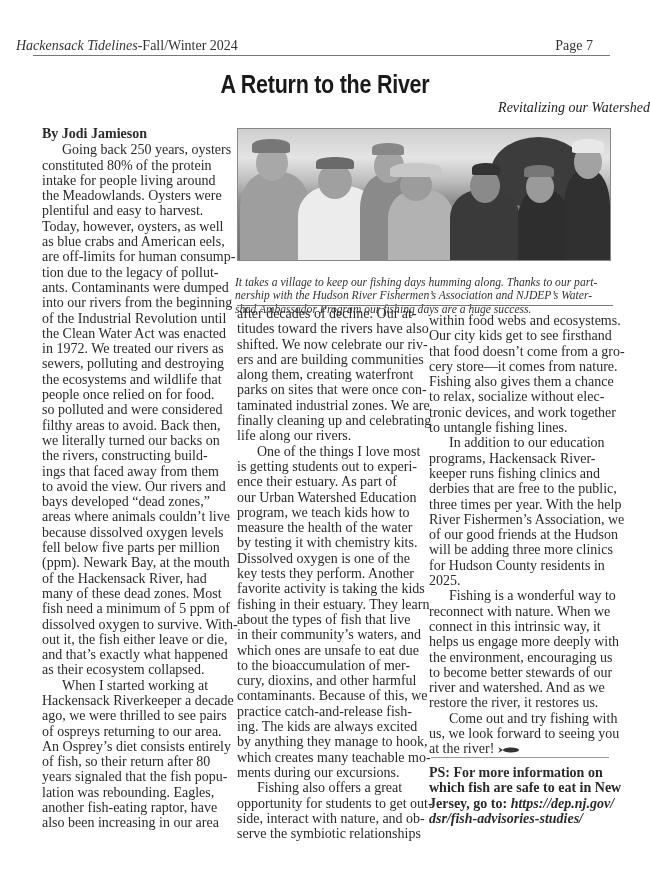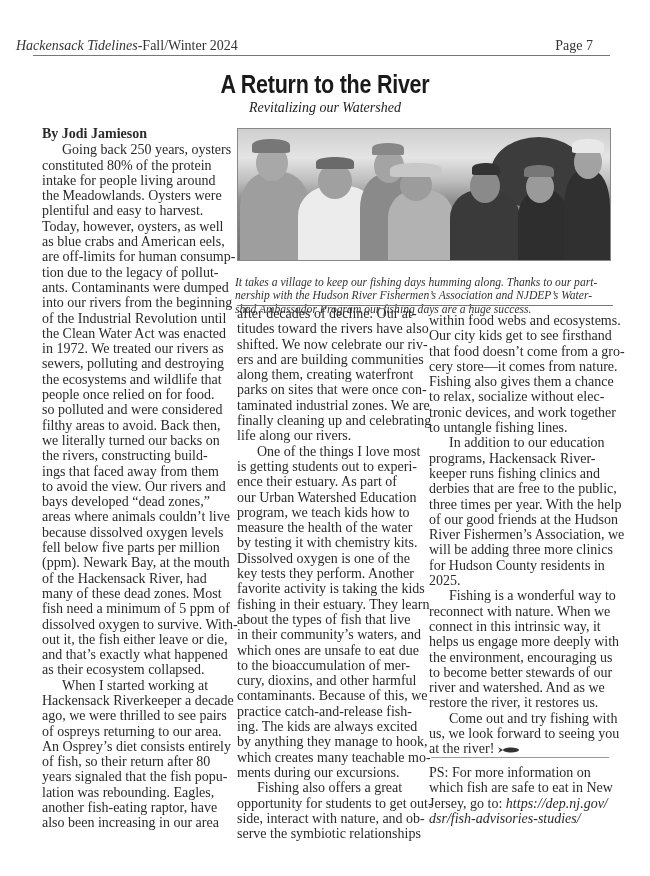--- a/index.html
+++ b/index.html
@@ -3,42 +3,42 @@
 <meta charset="utf-8">
 <style>
   html, body { margin: 0; padding: 0; background: #ffffff; }
   body { width: 650px; height: 876px; position: relative; overflow: hidden; color: #222; font-family: "Liberation Serif", serif; }
   .header { position: absolute; left: 16px; top: 38px; width: 577px; height: 16px; font-size: 14px; color: #333; }
   .header .left { position: absolute; left: 0; top: 0; }
   .header .right { position: absolute; right: 0; top: 0; }
   .header .pub { font-style: italic; }
   .rule-top { position: absolute; left: 33px; top: 55px; width: 577px; height: 0; border-top: 1.3px solid #777; }
   .title { position: absolute; left: 0; width: 650px; top: 70px; text-align: center; font-family: "Liberation Sans", sans-serif; font-weight: bold; font-size: 25px; color: #1a1a1a; letter-spacing: -0.3px; transform: scaleX(0.86); }
-  .subtitle { position: absolute; left: 0; width: 650px; top: 100px; text-align: center; font-style: italic; font-size: 14px; color: #222; }
+  .subtitle { position: absolute; left: 0; width: 650px; top: 100px; text-align: right; font-style: italic; font-size: 14px; color: #222; }
 
   .col { position: absolute; font-size: 14px; line-height: 15.3px; color: #2a2a2a; }
   .col p { margin: 0; white-space: nowrap; }
   .col .ind { text-indent: 20px; }
   .col1 { left: 42px; top: 126px; width: 180px; }
   .byline { font-weight: bold; margin-bottom: 1px !important; }
   .col2 { left: 237px; top: 306px; width: 186px; }
   .col3 { left: 429px; top: 313px; width: 185px; }
 
   .photo { position: absolute; left: 237px; top: 128px; width: 372px; height: 131px; border: 1px solid #888; overflow: hidden;
     background: linear-gradient(180deg, #cfcfcf 0%, #e4e4e4 22%, #bdbdbd 40%, #8e8e8e 55%, #6e6e6e 100%); }
   .photo .tree { position: absolute; right: 24px; top: 8px; width: 95px; height: 70px; border-radius: 50% 50% 35% 40%; background: #3c3c3c; }
   .person { position: absolute; bottom: 0; border-radius: 40% 40% 0 0; }
   .head { position: absolute; border-radius: 50%; background: #9a9a9a; }
   .hat { position: absolute; border-radius: 45% 45% 10% 10%; }
   .caption { position: absolute; left: 235px; top: 276px; width: 380px; font-style: italic; font-size: 11.6px; line-height: 13.3px; color: #333; }
   .caption p { margin: 0; white-space: nowrap; }
   .rule-cap { position: absolute; left: 237px; top: 305px; width: 376px; border-top: 1.2px solid #777; }
   .rule-ps { position: absolute; left: 431px; top: 757px; width: 178px; border-top: 1.2px solid #999; }
   .ps { position: absolute; left: 429px; top: 765px; width: 185px; font-size: 14px; line-height: 15.3px; color: #2a2a2a; }
-  .ps p { margin: 0; white-space: nowrap; }
+  .ps p { margin: 0; white-space: nowrap; font-weight: bold; }
   .ps .url { font-style: italic; text-align: center; }
   .fish { display: inline-block; vertical-align: middle; margin-left: 4px; }
 </style>
 </head>
 <body>
 
 <div class="header">
   <span class="left"><span class="pub">Hackensack Tidelines</span><span>-Fall/Winter  2024</span></span>
   <span class="right">Page 7</span>
 </div>
@@ -185,22 +185,22 @@
       <p><span>cery store—it comes from nature.</span></p>
       <p><span>Fishing also gives them a chance</span></p>
       <p><span>to relax, socialize without elec-</span></p>
       <p><span>tronic devices, and work together</span></p>
       <p><span>to untangle fishing lines.</span></p>
       <p class="ind"><span>In addition to our education</span></p>
       <p><span>programs, Hackensack River-</span></p>
       <p><span>keeper runs fishing clinics and</span></p>
       <p><span>derbies that are free to the public,</span></p>
       <p><span>three times per year. With the help</span></p>
+      <p><span>River Fishermen’s Association, we</span></p>
       <p><span>of our good friends at the Hudson</span></p>
-      <p><span>River Fishermen’s Association, we</span></p>
       <p><span>will be adding three more clinics</span></p>
       <p><span>for Hudson County residents in</span></p>
       <p><span>2025.</span></p>
       <p class="ind"><span>Fishing is a wonderful way to</span></p>
       <p><span>reconnect with nature. When we</span></p>
       <p><span>connect in this intrinsic way, it</span></p>
       <p><span>helps us engage more deeply with</span></p>
       <p><span>the environment, encouraging us</span></p>
       <p><span>to become better stewards of our</span></p>
       <p><span>river and watershed. And as we</span></p>

